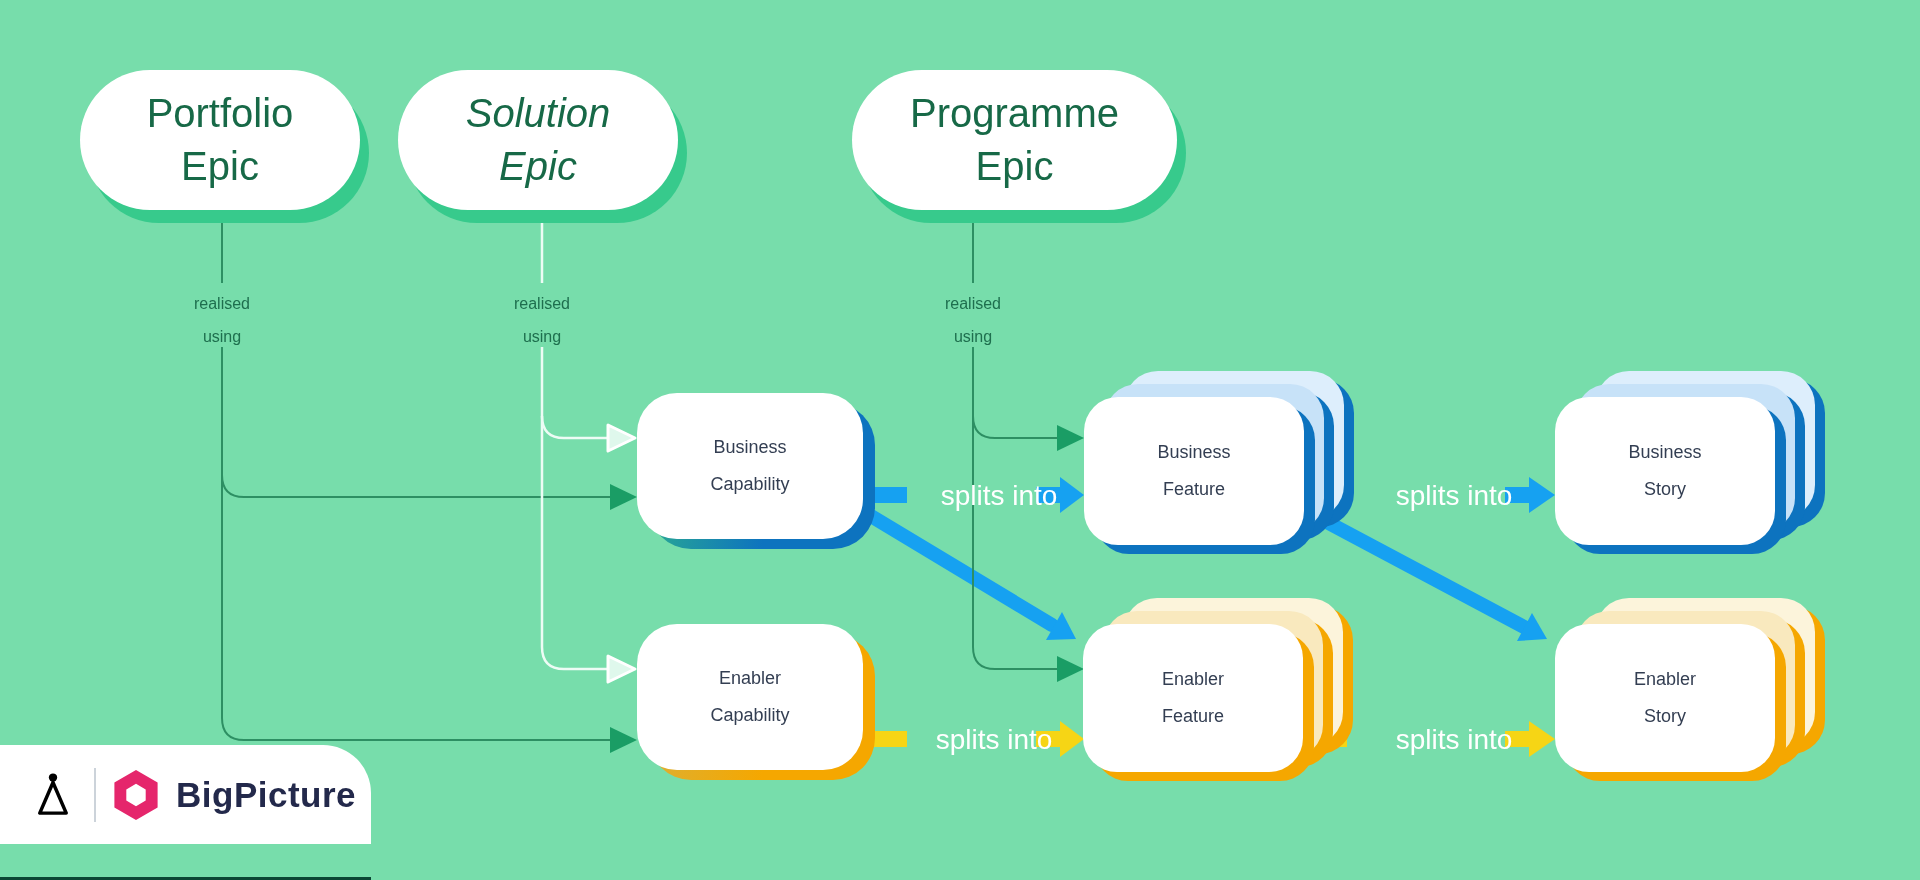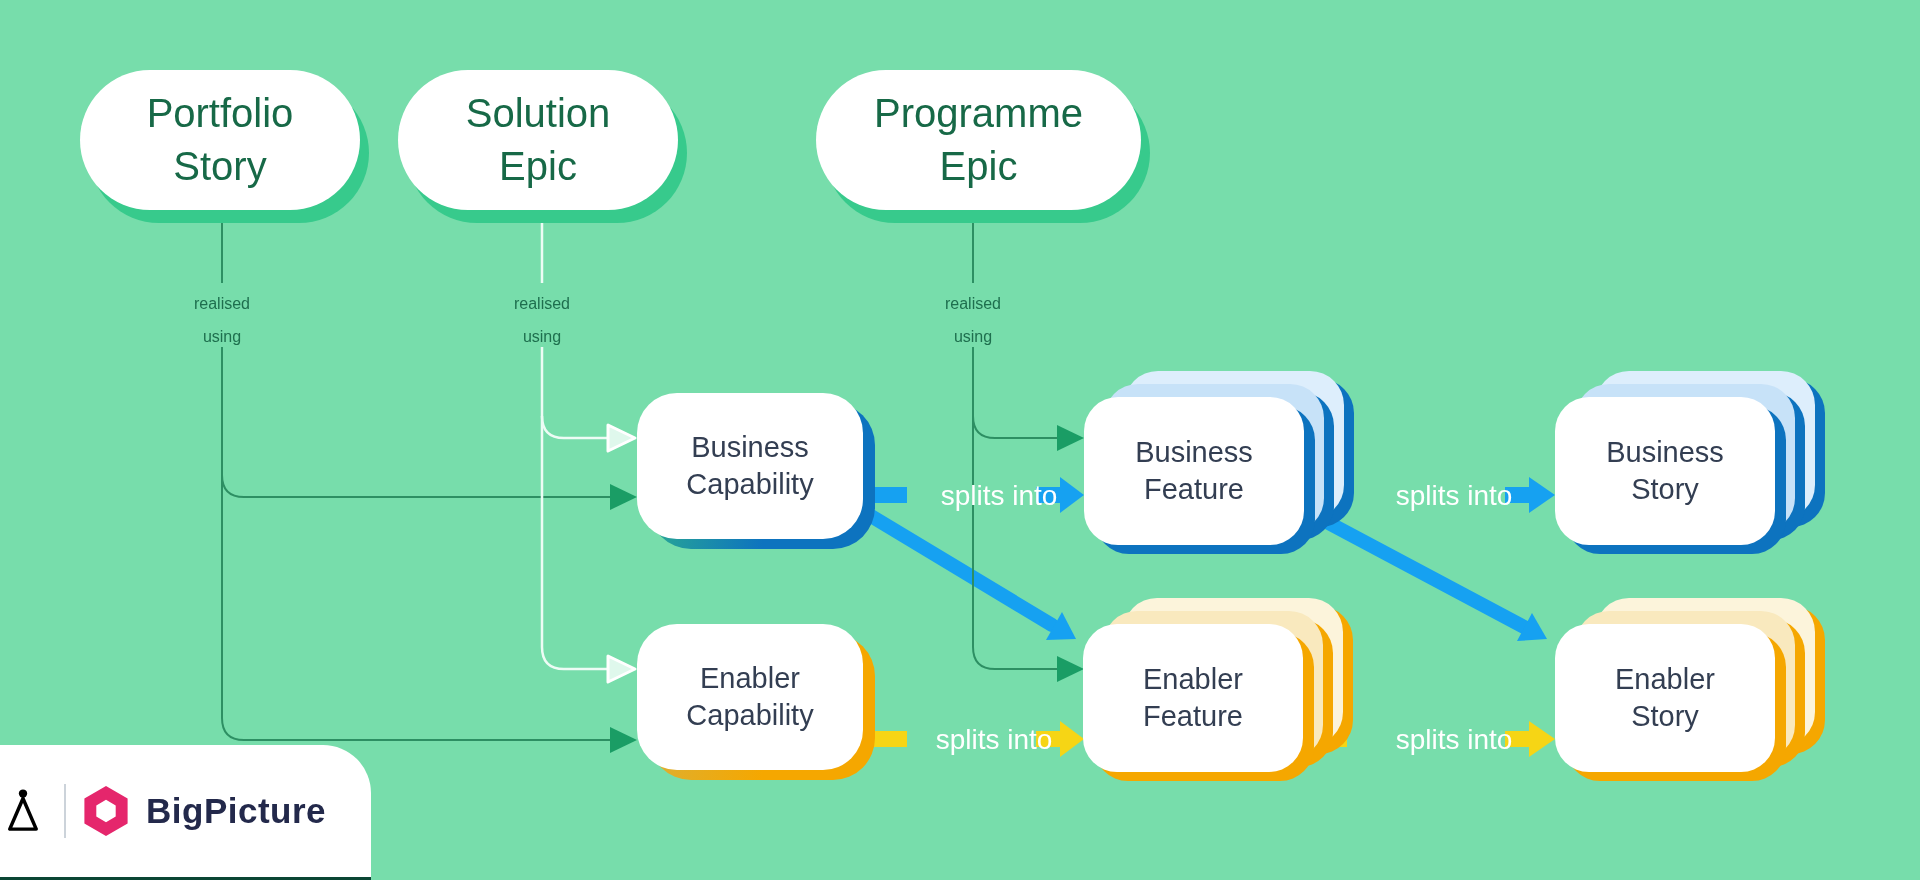--- a/index.html
+++ b/index.html
@@ -33,21 +33,21 @@
   
   .node{position:absolute;}
   .cap-shadow{position:absolute;left:12px;top:10px;width:100%;height:100%;border-radius:42px;}
   .grad-blue{background:linear-gradient(100deg,#2FB28B 0%,var(--deep-blue,#0D73BF) 55%);}
   .grad-orange{background:linear-gradient(100deg,#D8B13C 0%,var(--orange,#F5A700) 55%);}
   .card-face{
     position:absolute;left:0;top:0;width:100%;height:100%;background:#fff;border-radius:40px;
     display:flex;align-items:center;justify-content:center;
   }
   .card-label{
-    font-size:29px;line-height:37px;color:var(--card-text,#333E52);
+    font-size:18px;line-height:37px;color:var(--card-text,#333E52);
     text-align:center;white-space:pre-line;
   }
 
   
   .layer{position:absolute;width:100%;height:100%;border-radius:34px;}
   .stk-blue .back2{left:40px;top:-26px;background:var(--back-blue2,#DDEEFC);box-shadow:10px 8px 0 var(--deep-blue,#0D73BF);}
   .stk-blue .back1{left:20px;top:-13px;background:var(--back-blue1,#C7E2F8);box-shadow:10px 8px 0 var(--deep-blue,#0D73BF);}
   .stk-blue .front{left:0;top:0;background:#fff;box-shadow:11px 9px 0 var(--deep-blue,#0D73BF);}
   .stk-orange .back2{left:40px;top:-26px;background:var(--back-orange2,#FCF4DB);box-shadow:10px 8px 0 var(--orange,#F5A700);}
   .stk-orange .back1{left:20px;top:-13px;background:var(--back-orange1,#F9E9BE);box-shadow:10px 8px 0 var(--orange,#F5A700);}
@@ -60,23 +60,23 @@
     font-size:16px;line-height:33px;color:var(--realised-text,#1E6F4E);
     text-align:center;white-space:pre-line;
   }
   .splits{
     position:absolute;transform:translate(-50%,-50%);
     font-size:28px;font-weight:500;color:var(--label-white,#FFFFFF);white-space:nowrap;margin-left:28px;
   }
 
   
   .logo-card{
-    position:absolute;left:0;top:745px;width:371px;height:132px;background:#fff;
+    position:absolute;left:0;top:745px;width:371px;height:99px;background:#fff;
     border-top-right-radius:48px;
-    display:flex;align-items:center;gap:18px;box-sizing:border-box;
+    display:flex;align-items:center;gap:18px;padding-left:30px;box-sizing:border-box;
   }
   .logo-divider{width:2px;height:54px;background:#CCD3DA;}
   .brand-text{font-size:35px;font-weight:700;color:var(--brand-navy,#23294B);letter-spacing:.5px;}
   .logo-strip{position:absolute;left:0;top:877px;width:371px;height:3px;background:var(--strip,#0B4634);}
 </style>
 </head>
 <body>
 
 <div class="canvas">
 
@@ -115,27 +115,27 @@
     <rect class="yellow-fill" x="863" y="731" width="44" height="16"></rect>
     <rect class="yellow-fill" x="1036" y="731" width="26" height="16"></rect>
     <polygon class="yellow-fill" points="1060,721 1084,739 1060,757"></polygon>
     <rect class="yellow-fill" x="1303" y="731" width="44" height="16"></rect>
     <rect class="yellow-fill" x="1505" y="731" width="26" height="16"></rect>
     <polygon class="yellow-fill" points="1529,721 1555,739 1529,757"></polygon>
   </svg>
 
   <div class="pill" style="left:80px;top:70px;width:280px;">
     <div class="pill-label">Portfolio
-Story</div>
-  </div>
-  <div class="pill" style="left:398px;top:70px;width:280px;">
+Epic</div>
+  </div>
+  <div class="pill" style="left:398px;top:70px;width:280px;font-style:italic;">
     <div class="pill-label">Solution
 Epic</div>
   </div>
-  <div class="pill" style="left:816px;top:70px;width:325px;">
+  <div class="pill" style="left:852px;top:70px;width:325px;">
     <div class="pill-label">Programme
 Epic</div>
   </div>
 
   <div class="realised" style="left:222px;top:287px;">realised
 using</div>
   <div class="realised" style="left:542px;top:287px;">realised
 using</div>
   <div class="realised" style="left:973px;top:287px;">realised
 using</div>

